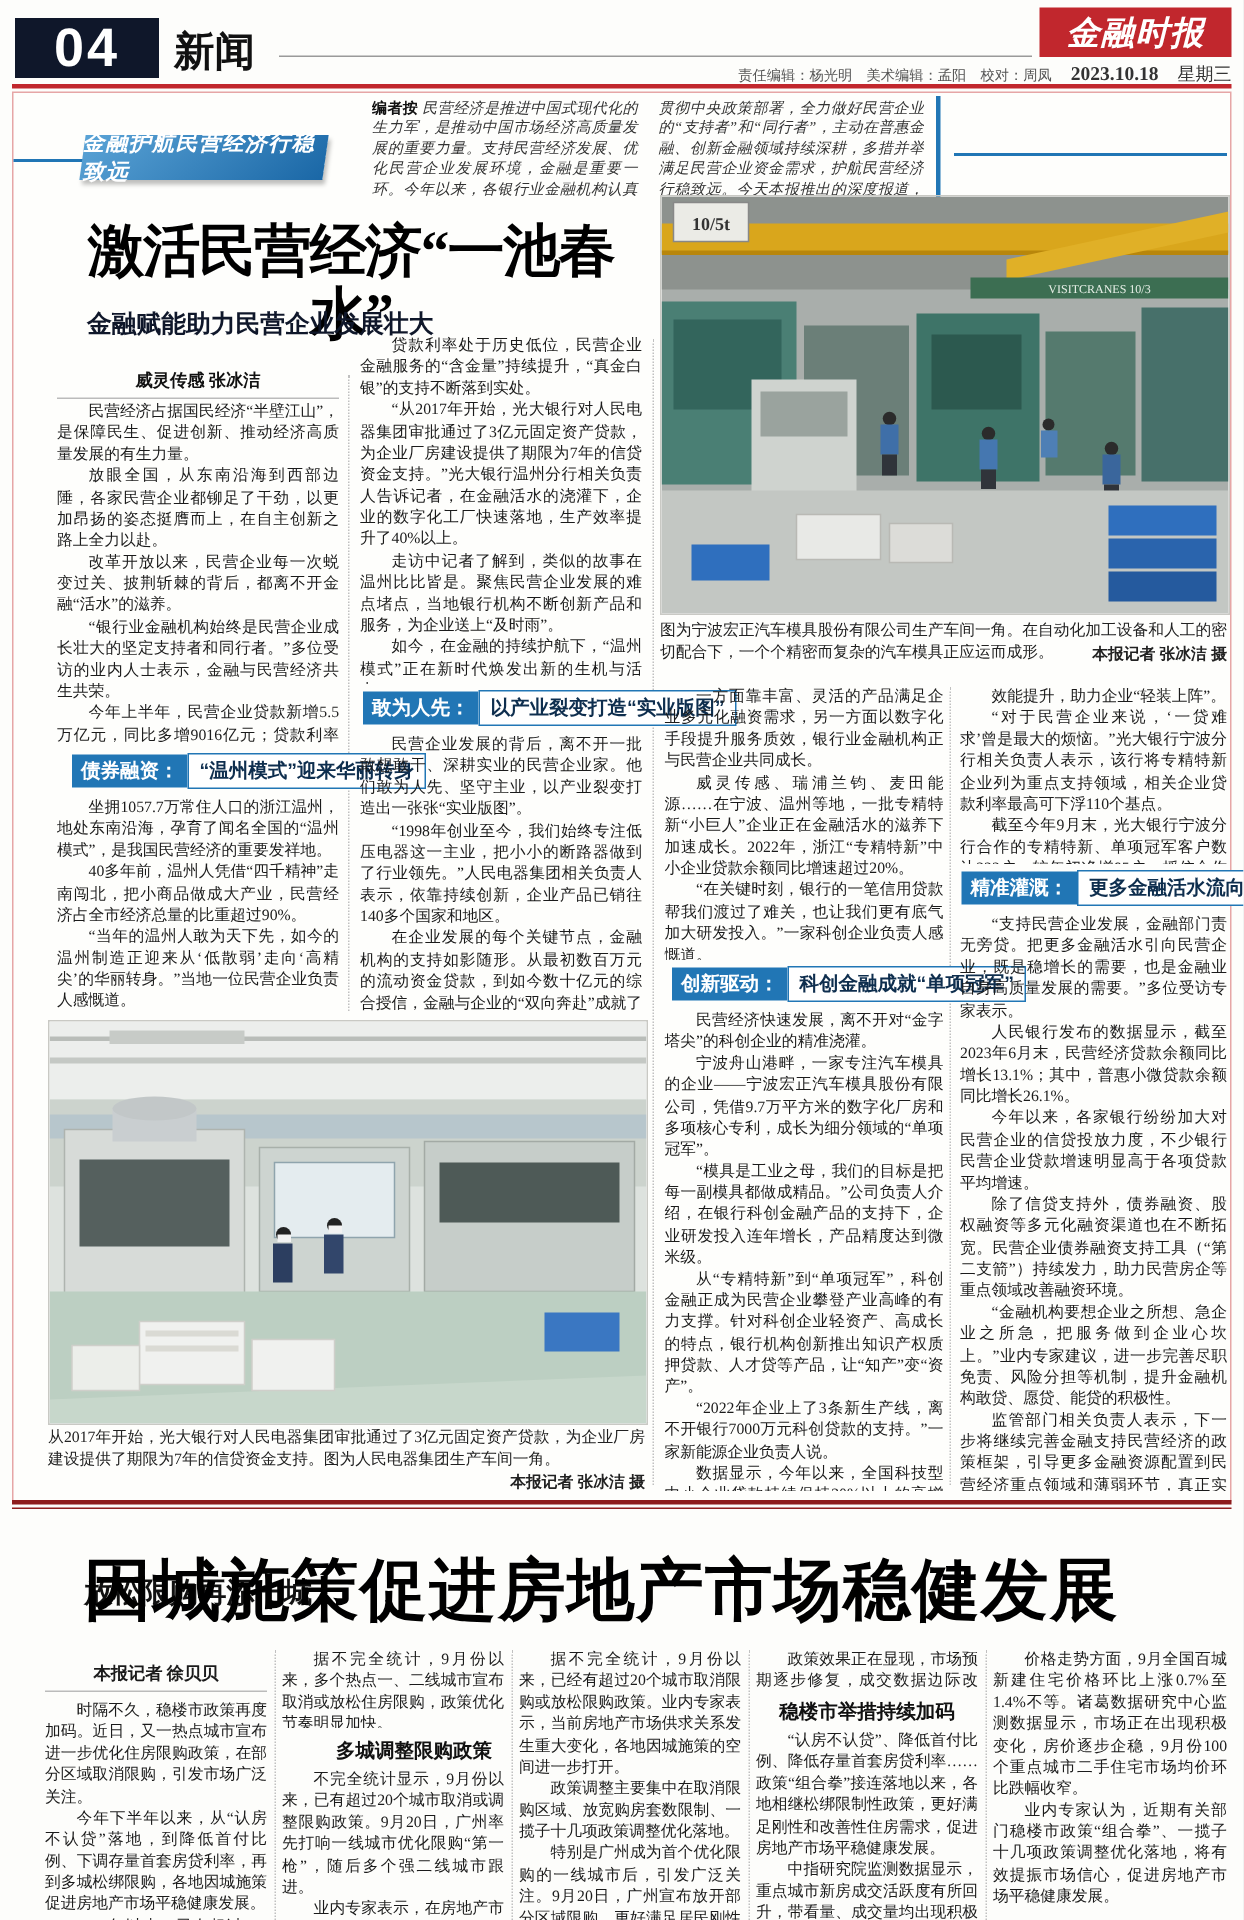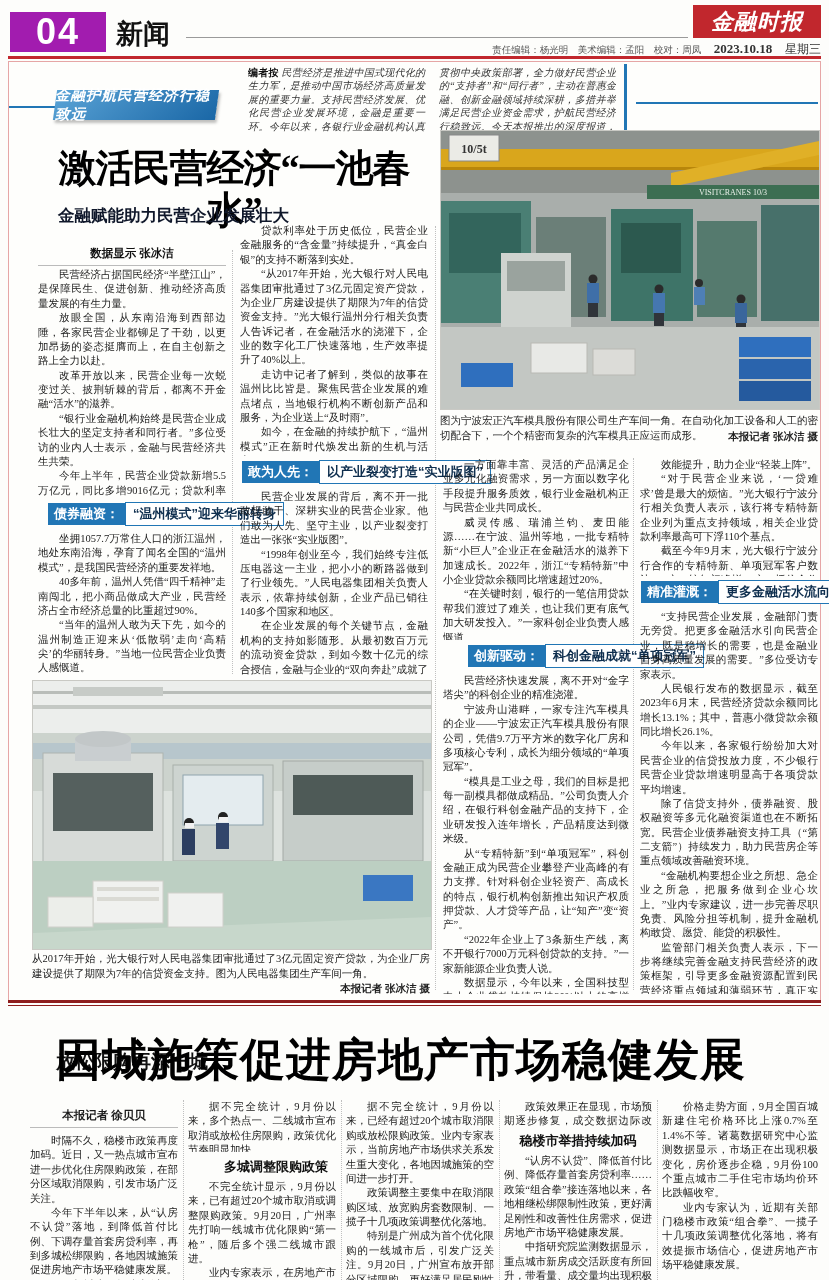--- a/index.html
+++ b/index.html
@@ -1,19 +1,19 @@
 <!DOCTYPE html>
 <html><head>
 <meta charset="utf-8">
 <style>
   html,body{margin:0;padding:0;background:#e8e8e8;}
   #page{position:relative;width:829px;height:1280px;background:#fdfdfb;overflow:hidden;
         font-family:"Liberation Serif","DejaVu Serif",serif;color:#1b1b1b;}
   
-  .pagenum{position:absolute;left:10px;top:12px;width:96px;height:40px;background:#a21caf;
+  .pagenum{position:absolute;left:10px;top:12px;width:96px;height:40px;background:#0f172a;
            color:#fff;font-family:"Liberation Sans",sans-serif;font-weight:bold;font-size:36px;
            display:flex;align-items:center;justify-content:center;letter-spacing:2px;}
   .section-name{position:absolute;left:116px;top:16px;font-size:27px;font-weight:bold;
                 font-family:"Liberation Sans",sans-serif;color:#111;}
   .header-rule{position:absolute;left:186px;top:37px;width:502px;height:1px;background:#9a9a9a;}
   .masthead{position:absolute;right:8px;top:5px;width:128px;height:33px;background:#c1272d;
             color:#fff;display:flex;align-items:center;justify-content:center;
             font-size:22px;font-weight:bold;font-style:italic;letter-spacing:1px;}
   .edition{position:absolute;right:8px;top:41px;font-size:9.5px;color:#555;
            font-family:"Liberation Sans",sans-serif;white-space:nowrap;}
@@ -93,21 +93,21 @@
   </div>
   <div class="editor-note">
     <b>编者按</b>
     <span>民营经济是推进中国式现代化的生力军，是推动中国市场经济高质量发展的重要力量。支持民营经济发展、优化民营企业发展环境，金融是重要一环。今年以来，各银行业金融机构认真贯彻中央政策部署，全力做好民营企业的“支持者”和“同行者”，主动在普惠金融、创新金融领域持续深耕，多措并举满足民营企业资金需求，护航民营经济行稳致远。今天本报推出的深度报道，将展现银行业进一步激发民营企业韧性与活力、为实体经济实现高质量发展提供强有力支持的最新举措和实践，敬请关注。</span>
   </div>
   <div class="blue-vbar"></div>
   <div class="blue-line-right"></div>
 
   <div class="main-title">激活民营经济“一池春水”</div>
   <div class="main-subtitle">金融赋能助力民营企业发展壮大</div>
-  <div class="byline-main">数据显示 张冰洁</div>
+  <div class="byline-main">威灵传感 张冰洁</div>
 
   <div class="photo" style="left:440px;top:130px;width:378px;height:278px;">
     <svg width="378" height="278" viewBox="0 0 378 278">
       <rect width="378" height="278" fill="#a9aeab"></rect>
       <rect width="378" height="62" fill="#8d928e"></rect>
       <rect y="18" width="378" height="20" fill="#d9a61c"></rect>
       <rect y="36" width="378" height="3" fill="#b8860b"></rect>
       <polygon points="230,42 378,10 378,24 230,56" fill="#e0b027"></polygon>
       <rect x="8" y="4" width="50" height="26" fill="#ebebe6" stroke="#888"></rect>
       <text x="33" y="22" font-size="12" font-weight="bold" fill="#333" text-anchor="middle">10/5t</text>
@@ -224,21 +224,21 @@
       <p>民营企业发展的背后，离不开一批敢想敢干、深耕实业的民营企业家。他们敢为人先、坚守主业，以产业裂变打造出一张张“实业版图”。</p>
       <p>“1998年创业至今，我们始终专注低压电器这一主业，把小小的断路器做到了行业领先。”人民电器集团相关负责人表示，依靠持续创新，企业产品已销往140多个国家和地区。</p>
       <p>在企业发展的每个关键节点，金融机构的支持如影随形。从最初数百万元的流动资金贷款，到如今数十亿元的综合授信，金融与企业的“双向奔赴”成就了一段段佳话。</p>
     </div>
 
   <div class="col" style="left:443px;top:458px;width:186px;height:182px;">
       <p>一方面靠丰富、灵活的产品满足企业多元化融资需求，另一方面以数字化手段提升服务质效，银行业金融机构正与民营企业共同成长。</p>
       <p>威灵传感、瑞浦兰钧、麦田能源……在宁波、温州等地，一批专精特新“小巨人”企业正在金融活水的滋养下加速成长。2022年，浙江“专精特新”中小企业贷款余额同比增速超过20%。</p>
       <p>“在关键时刻，银行的一笔信用贷款帮我们渡过了难关，也让我们更有底气加大研发投入。”一家科创企业负责人感慨道。</p>
     </div>
-  <div class="bluehead" style="left:468px;top:644px;">
+  <div class="bluehead" style="left:448px;top:644px;">
     <span class="lab">创新驱动：</span>
     <span class="txt">科创金融成就“单项冠军”</span>
   </div>
   <div class="col" style="left:443px;top:674px;width:186px;height:320px;">
       <p>民营经济快速发展，离不开对“金字塔尖”的科创企业的精准浇灌。</p>
       <p>宁波舟山港畔，一家专注汽车模具的企业——宁波宏正汽车模具股份有限公司，凭借9.7万平方米的数字化厂房和多项核心专利，成长为细分领域的“单项冠军”。</p>
       <p>“模具是工业之母，我们的目标是把每一副模具都做成精品。”公司负责人介绍，在银行科创金融产品的支持下，企业研发投入连年增长，产品精度达到微米级。</p>
       <p>从“专精特新”到“单项冠军”，科创金融正成为民营企业攀登产业高峰的有力支撑。针对科创企业轻资产、高成长的特点，银行机构创新推出知识产权质押贷款、人才贷等产品，让“知产”变“资产”。</p>
       <p>“2022年企业上了3条新生产线，离不开银行7000万元科创贷款的支持。”一家新能源企业负责人说。</p>
       <p>数据显示，今年以来，全国科技型中小企业贷款持续保持20%以上的高增速，金融资源正加速向科技创新领域集聚。</p>

